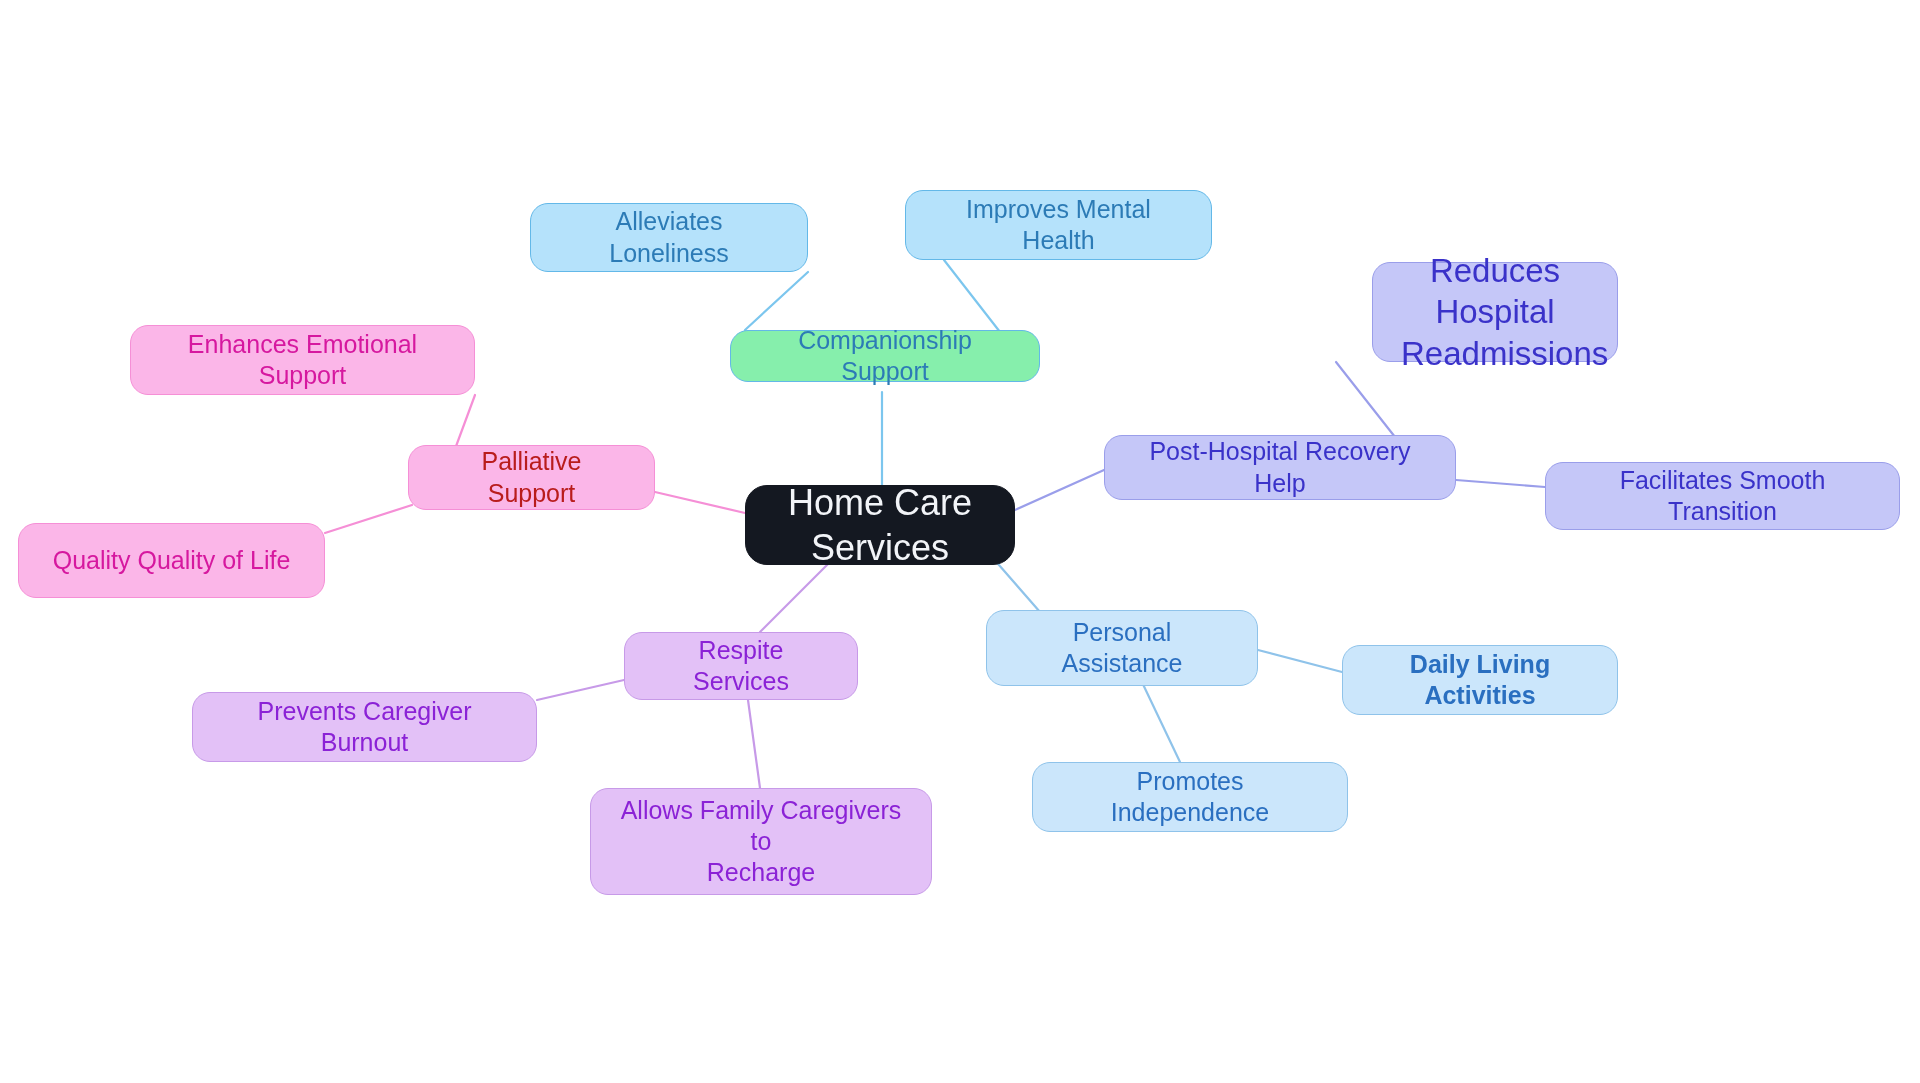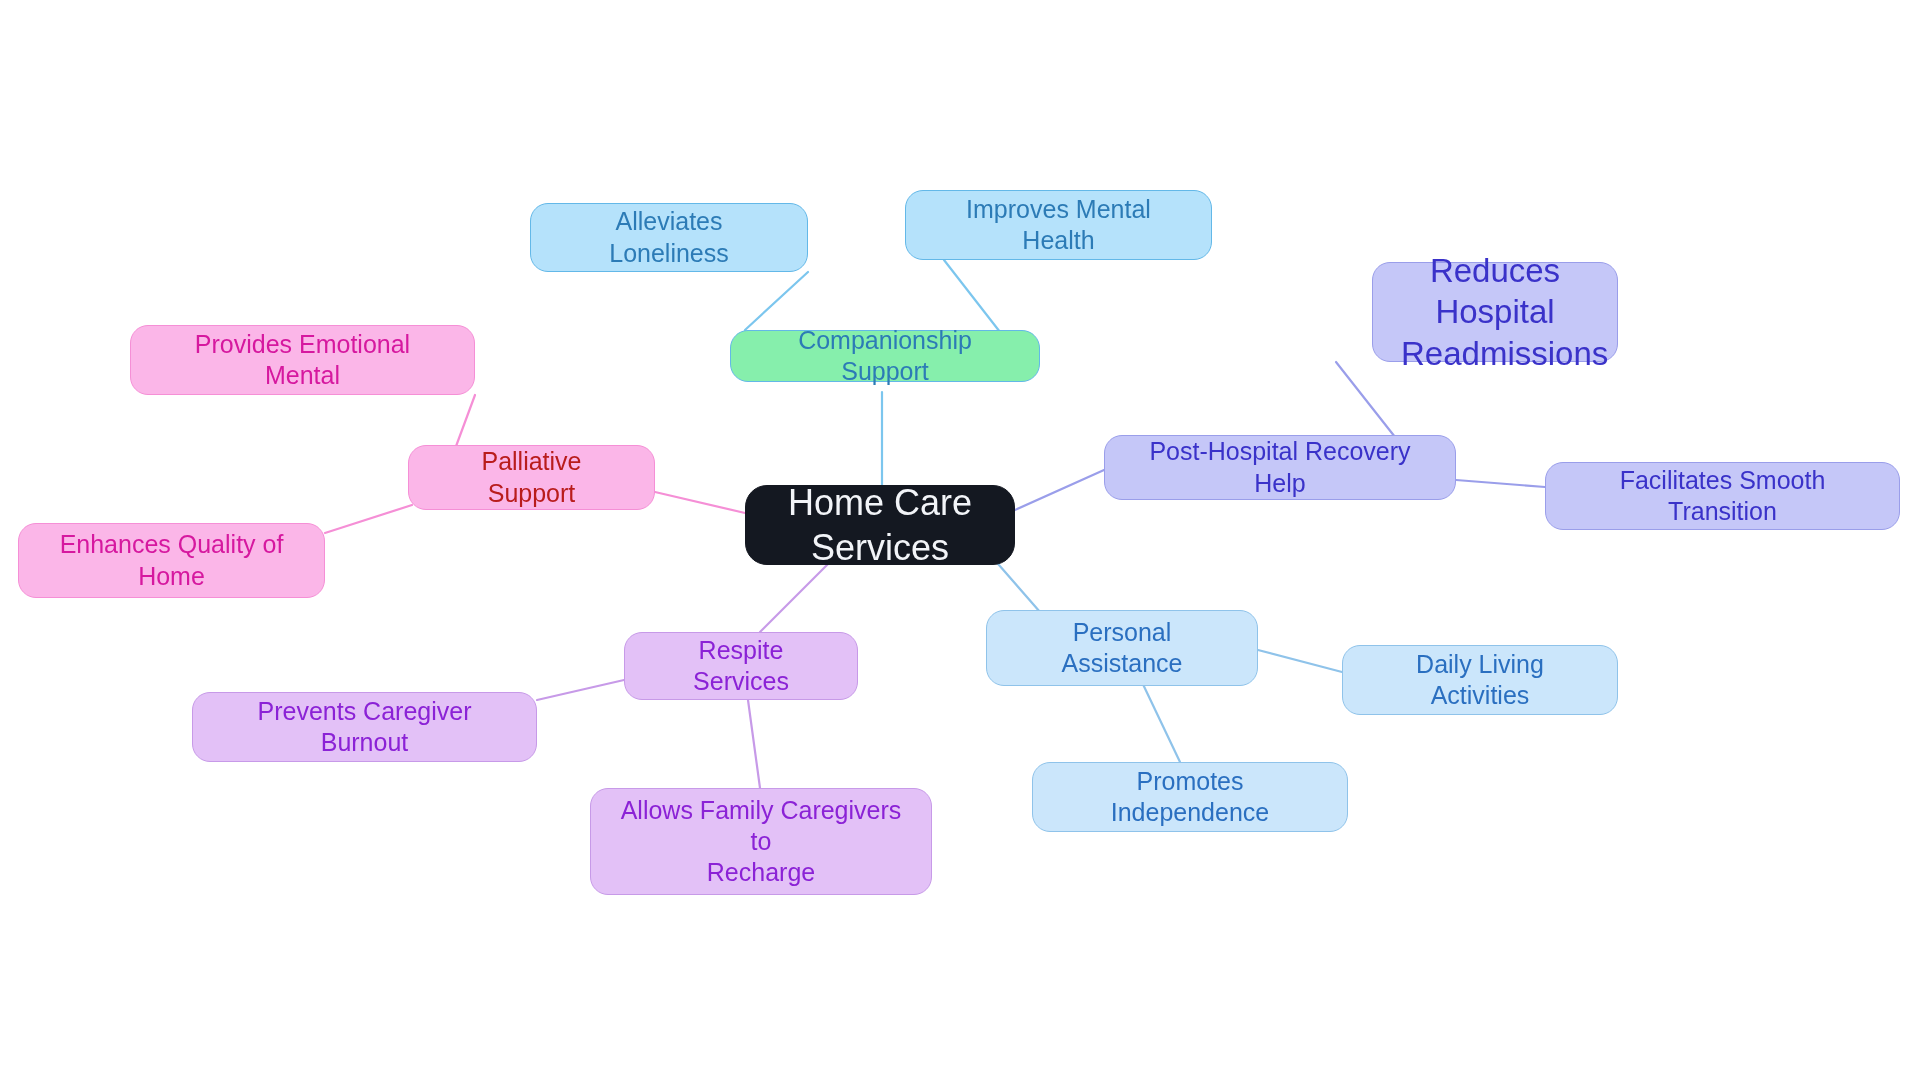--- a/index.html
+++ b/index.html
@@ -67,27 +67,27 @@
       <line x1="832" y1="560" x2="760" y2="632" stroke="#c79ae8" stroke-width="2.2" stroke-linecap="round"></line>
       <line x1="624" y1="680" x2="537" y2="700" stroke="#c79ae8" stroke-width="2.2" stroke-linecap="round"></line>
       <line x1="748" y1="700" x2="760" y2="788" stroke="#c79ae8" stroke-width="2.2" stroke-linecap="round"></line>
     </svg>
   <div id="node-layer">
       <div class="node root" style="left: 745px; top: 485px; width: 270px; height: 80px; background: rgb(20, 24, 33); border-color: rgb(20, 24, 33); color: rgb(242, 244, 248); font-size: 36px;"><span class="node-label">Home Care Services</span></div>
       <div class="node" style="left: 730px; top: 330px; width: 310px; height: 52px; background: #86efac; border-color: rgb(99, 184, 232); color: rgb(44, 123, 182); font-size: 25px;"><span class="node-label">Companionship Support</span></div>
       <div class="node" style="left: 530px; top: 203px; width: 278px; height: 69px; background: rgb(181, 226, 251); border-color: rgb(99, 184, 232); color: rgb(44, 123, 182); font-size: 25px;"><span class="node-label">Alleviates Loneliness</span></div>
       <div class="node" style="left: 905px; top: 190px; width: 307px; height: 70px; background: rgb(181, 226, 251); border-color: rgb(99, 184, 232); color: rgb(44, 123, 182); font-size: 25px; border-radius: 18px;"><span class="node-label">Improves Mental Health</span></div>
       <div class="node" style="left: 408px; top: 445px; width: 247px; height: 65px; background: rgb(251, 182, 232); border-color: rgb(245, 143, 214); color: #b91c1c; font-size: 25px;"><span class="node-label">Palliative Support</span></div>
-      <div class="node" style="left: 130px; top: 325px; width: 345px; height: 70px; background: rgb(251, 182, 232); border-color: rgb(245, 143, 214); color: rgb(214, 24, 159); font-size: 25px;"><span class="node-label">Provides Emotional Mental</span></div>
-      <div class="node" style="left: 18px; top: 523px; width: 307px; height: 75px; background: rgb(251, 182, 232); border-color: rgb(245, 143, 214); color: rgb(214, 24, 159); font-size: 25px;"><span class="node-label">Enhances Quality of Home</span></div>
+      <div class="node" style="left: 130px; top: 325px; width: 345px; height: 70px; background: rgb(251, 182, 232); border-color: rgb(245, 143, 214); color: rgb(214, 24, 159); font-size: 25px;"><span class="node-label">Enhances Emotional Support</span></div>
+      <div class="node" style="left: 18px; top: 523px; width: 307px; height: 75px; background: rgb(251, 182, 232); border-color: rgb(245, 143, 214); color: rgb(214, 24, 159); font-size: 25px;"><span class="node-label">Quality Quality of Life</span></div>
       <div class="node" style="left: 1104px; top: 435px; width: 352px; height: 65px; background: rgb(197, 199, 248); border-color: rgb(154, 158, 234); color: rgb(58, 50, 201); font-size: 25px;"><span class="node-label">Post-Hospital Recovery Help</span></div>
       <div class="node" style="left: 1332px; top: 262px; width: 246px; height: 100px; background: rgb(197, 199, 248); border-color: rgb(154, 158, 234); color: rgb(58, 50, 201); font-size: 33px; margin-left: 40px;"><span class="node-label">Reduces Hospital
 Readmissions</span></div>
       <div class="node" style="left: 1545px; top: 462px; width: 355px; height: 68px; background: rgb(197, 199, 248); border-color: rgb(154, 158, 234); color: rgb(58, 50, 201); font-size: 25px;"><span class="node-label">Facilitates Smooth Transition</span></div>
       <div class="node" style="left: 986px; top: 610px; width: 272px; height: 76px; background: rgb(203, 230, 251); border-color: rgb(143, 195, 234); color: rgb(42, 111, 192); font-size: 25px;"><span class="node-label">Personal Assistance</span></div>
-      <div class="node" style="left: 1342px; top: 645px; width: 276px; height: 70px; background: rgb(203, 230, 251); border-color: rgb(143, 195, 234); color: rgb(42, 111, 192); font-size: 25px;"><span class="node-label">Daily Living Activities</span></div>
+      <div class="node" style="left: 1342px; top: 645px; width: 276px; height: 70px; background: rgb(203, 230, 251); border-color: rgb(143, 195, 234); color: rgb(42, 111, 192); font-size: 25px; font-weight: bold;"><span class="node-label">Daily Living Activities</span></div>
       <div class="node" style="left: 1032px; top: 762px; width: 316px; height: 70px; background: rgb(203, 230, 251); border-color: rgb(143, 195, 234); color: rgb(42, 111, 192); font-size: 25px;"><span class="node-label">Promotes Independence</span></div>
       <div class="node" style="left: 624px; top: 632px; width: 234px; height: 68px; background: rgb(227, 193, 247); border-color: rgb(199, 154, 232); color: rgb(139, 34, 214); font-size: 25px;"><span class="node-label">Respite Services</span></div>
       <div class="node" style="left: 192px; top: 692px; width: 345px; height: 70px; background: rgb(227, 193, 247); border-color: rgb(199, 154, 232); color: rgb(139, 34, 214); font-size: 25px;"><span class="node-label">Prevents Caregiver Burnout</span></div>
       <div class="node" style="left: 590px; top: 788px; width: 342px; height: 107px; background: rgb(227, 193, 247); border-color: rgb(199, 154, 232); color: rgb(139, 34, 214); font-size: 25px;"><span class="node-label">Allows Family Caregivers to
 Recharge</span></div>
     </div>
 </div>
 
 </body></html>

